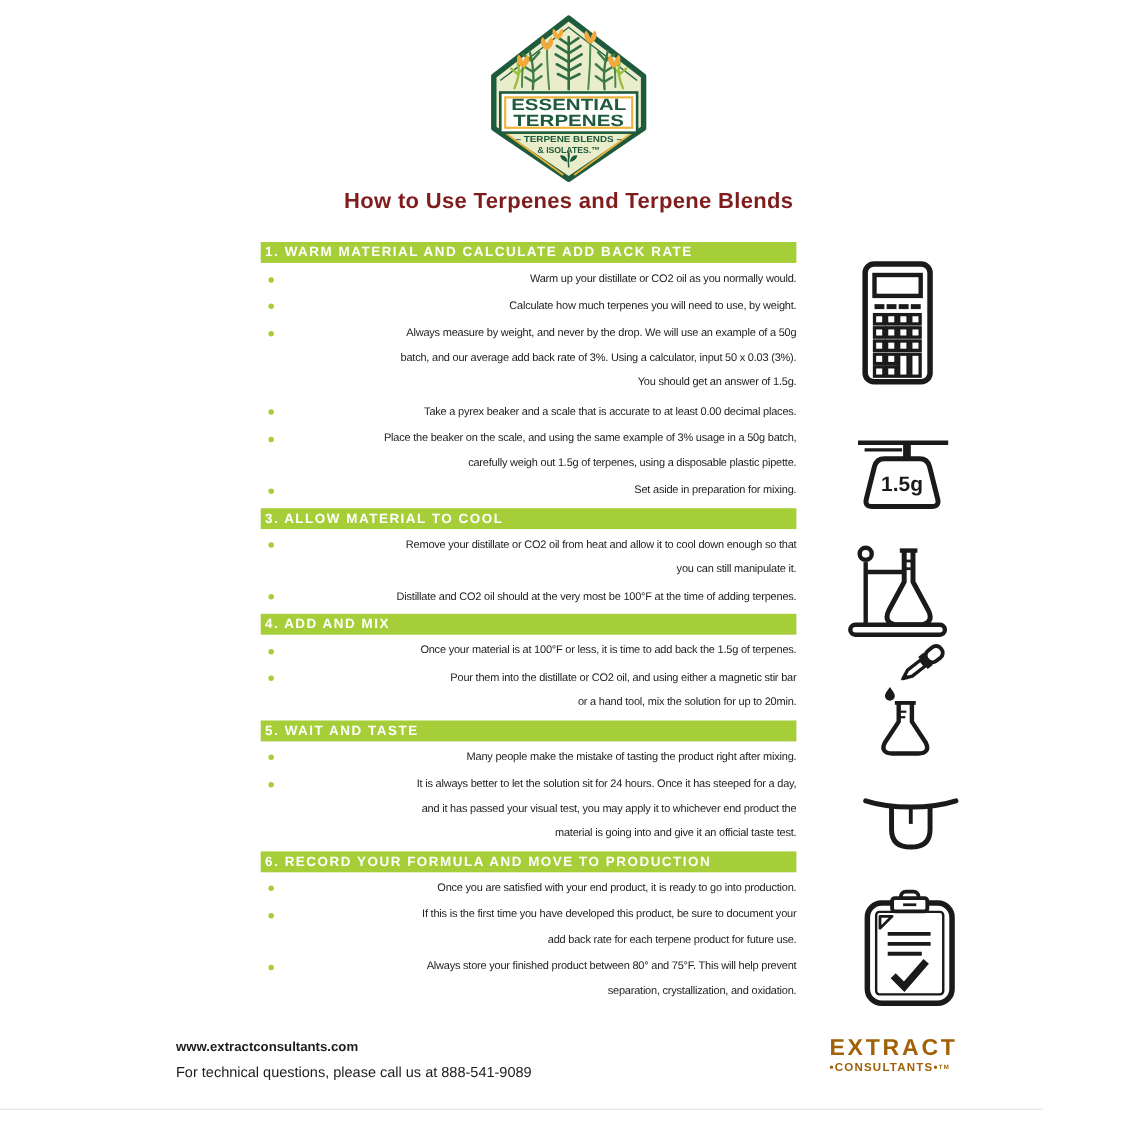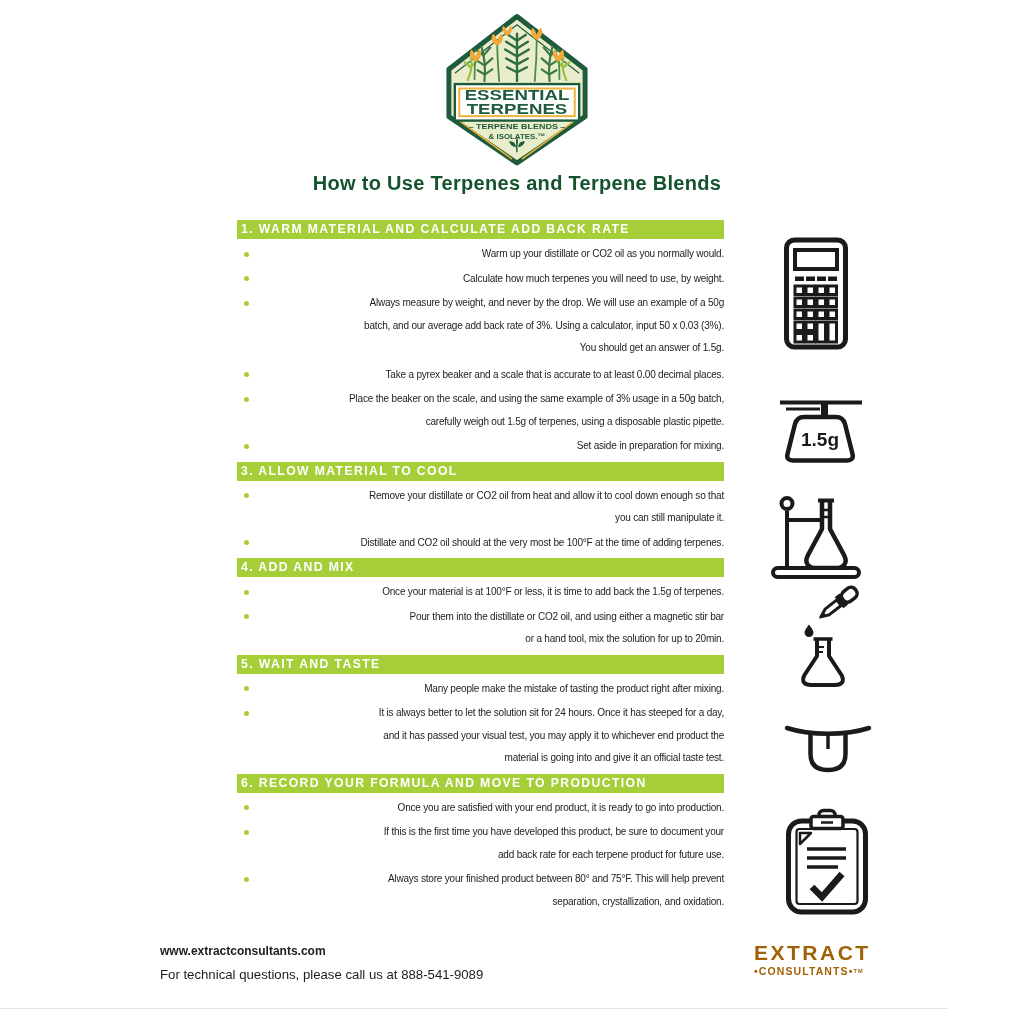--- a/index.html
+++ b/index.html
@@ -9,21 +9,21 @@
     font-family:"Liberation Sans", sans-serif; color:#1d1d1b; overflow:hidden;
   }
   
   .logo-wrap { position:absolute; left:444px; top:14px; width:146px; height:152px; }
   .logo-wrap svg { width:100%; height:100%; overflow:visible; }
   .logo-title { fill:#1e5b3c; font-family:"Liberation Sans", sans-serif; font-weight:bold; }
   .logo-sub   { fill:#1e5b3c; font-family:"Liberation Sans", sans-serif; font-weight:bold; }
   
   .page-title {
     position:absolute; left:10px; top:172px; width:1014px; text-align:center;
-    font-size:20px; font-weight:bold; color:#14532d; letter-spacing:.3px;
+    font-size:20px; font-weight:bold; color:#7f1d1d; letter-spacing:.3px;
   }
   
   .content { position:absolute; left:237px; top:220px; width:487px; }
   .bar {
     background:#a6ce39; color:#ffffff; font-weight:bold; font-size:12.2px;
     letter-spacing:1.4px; line-height:13px; padding:3px 6px 3px 4px;
     text-transform:uppercase;
   }
   .content ul { list-style:none; margin:4px 0; }
   .content li {

